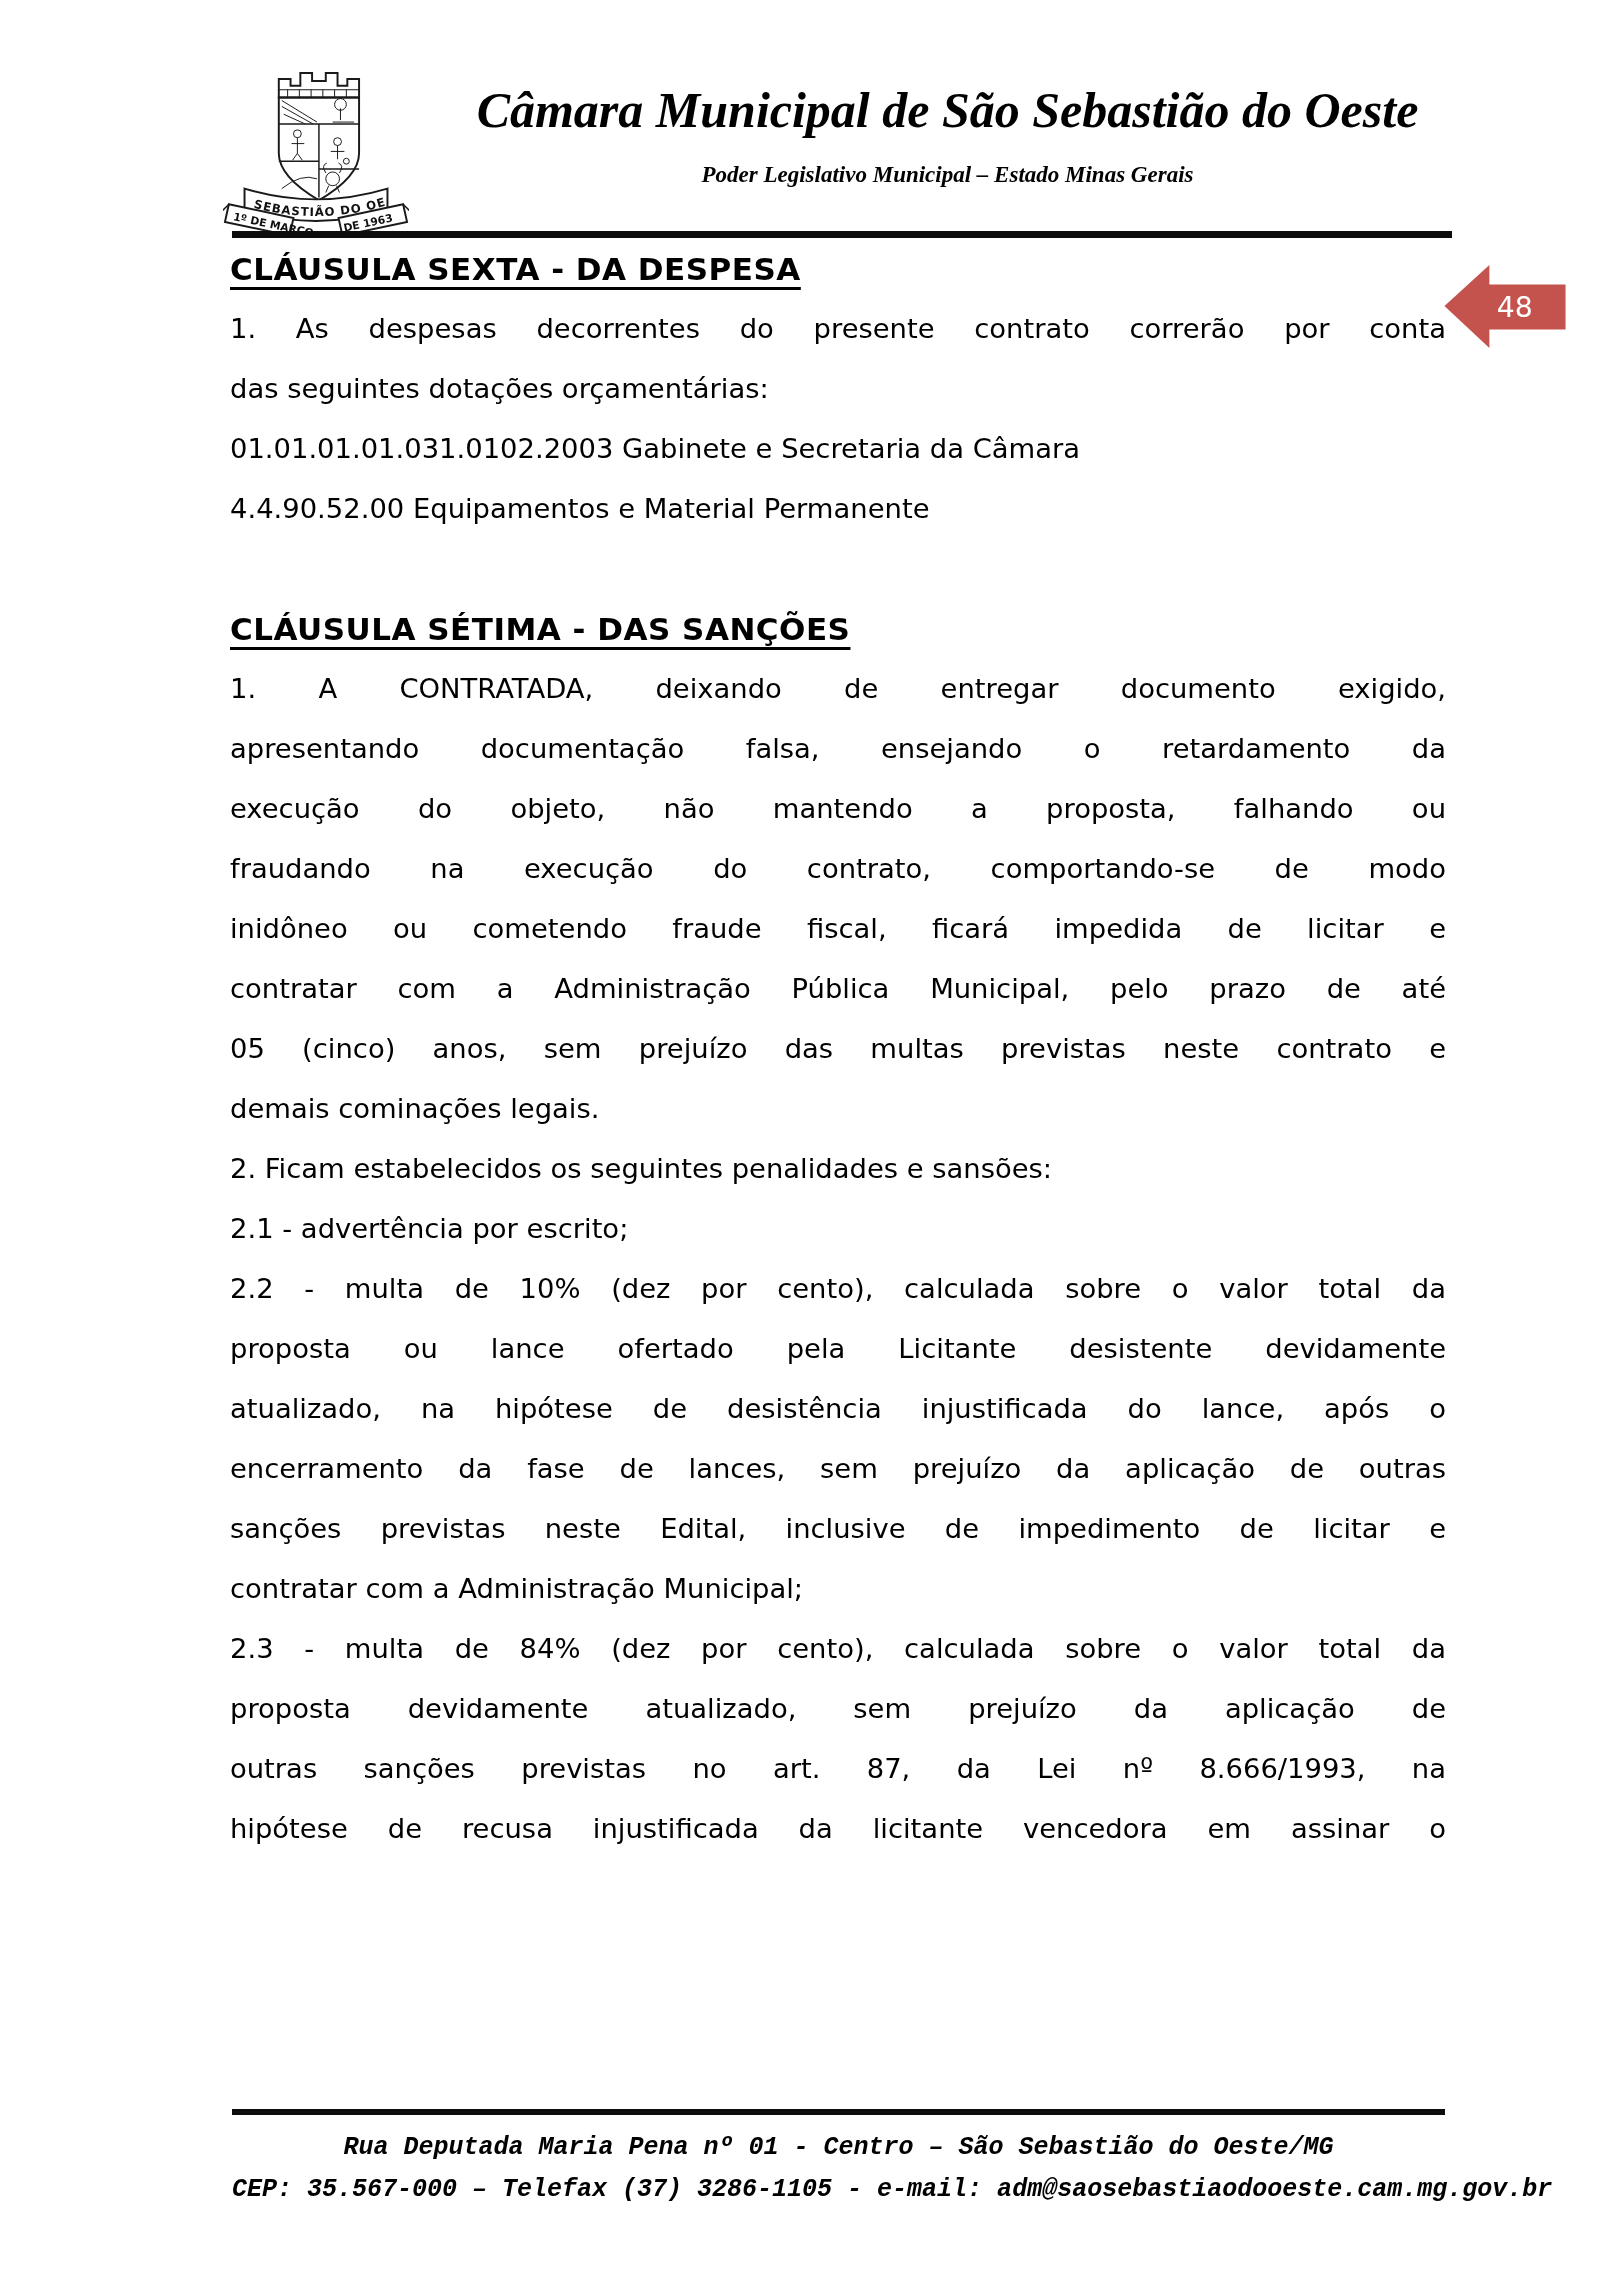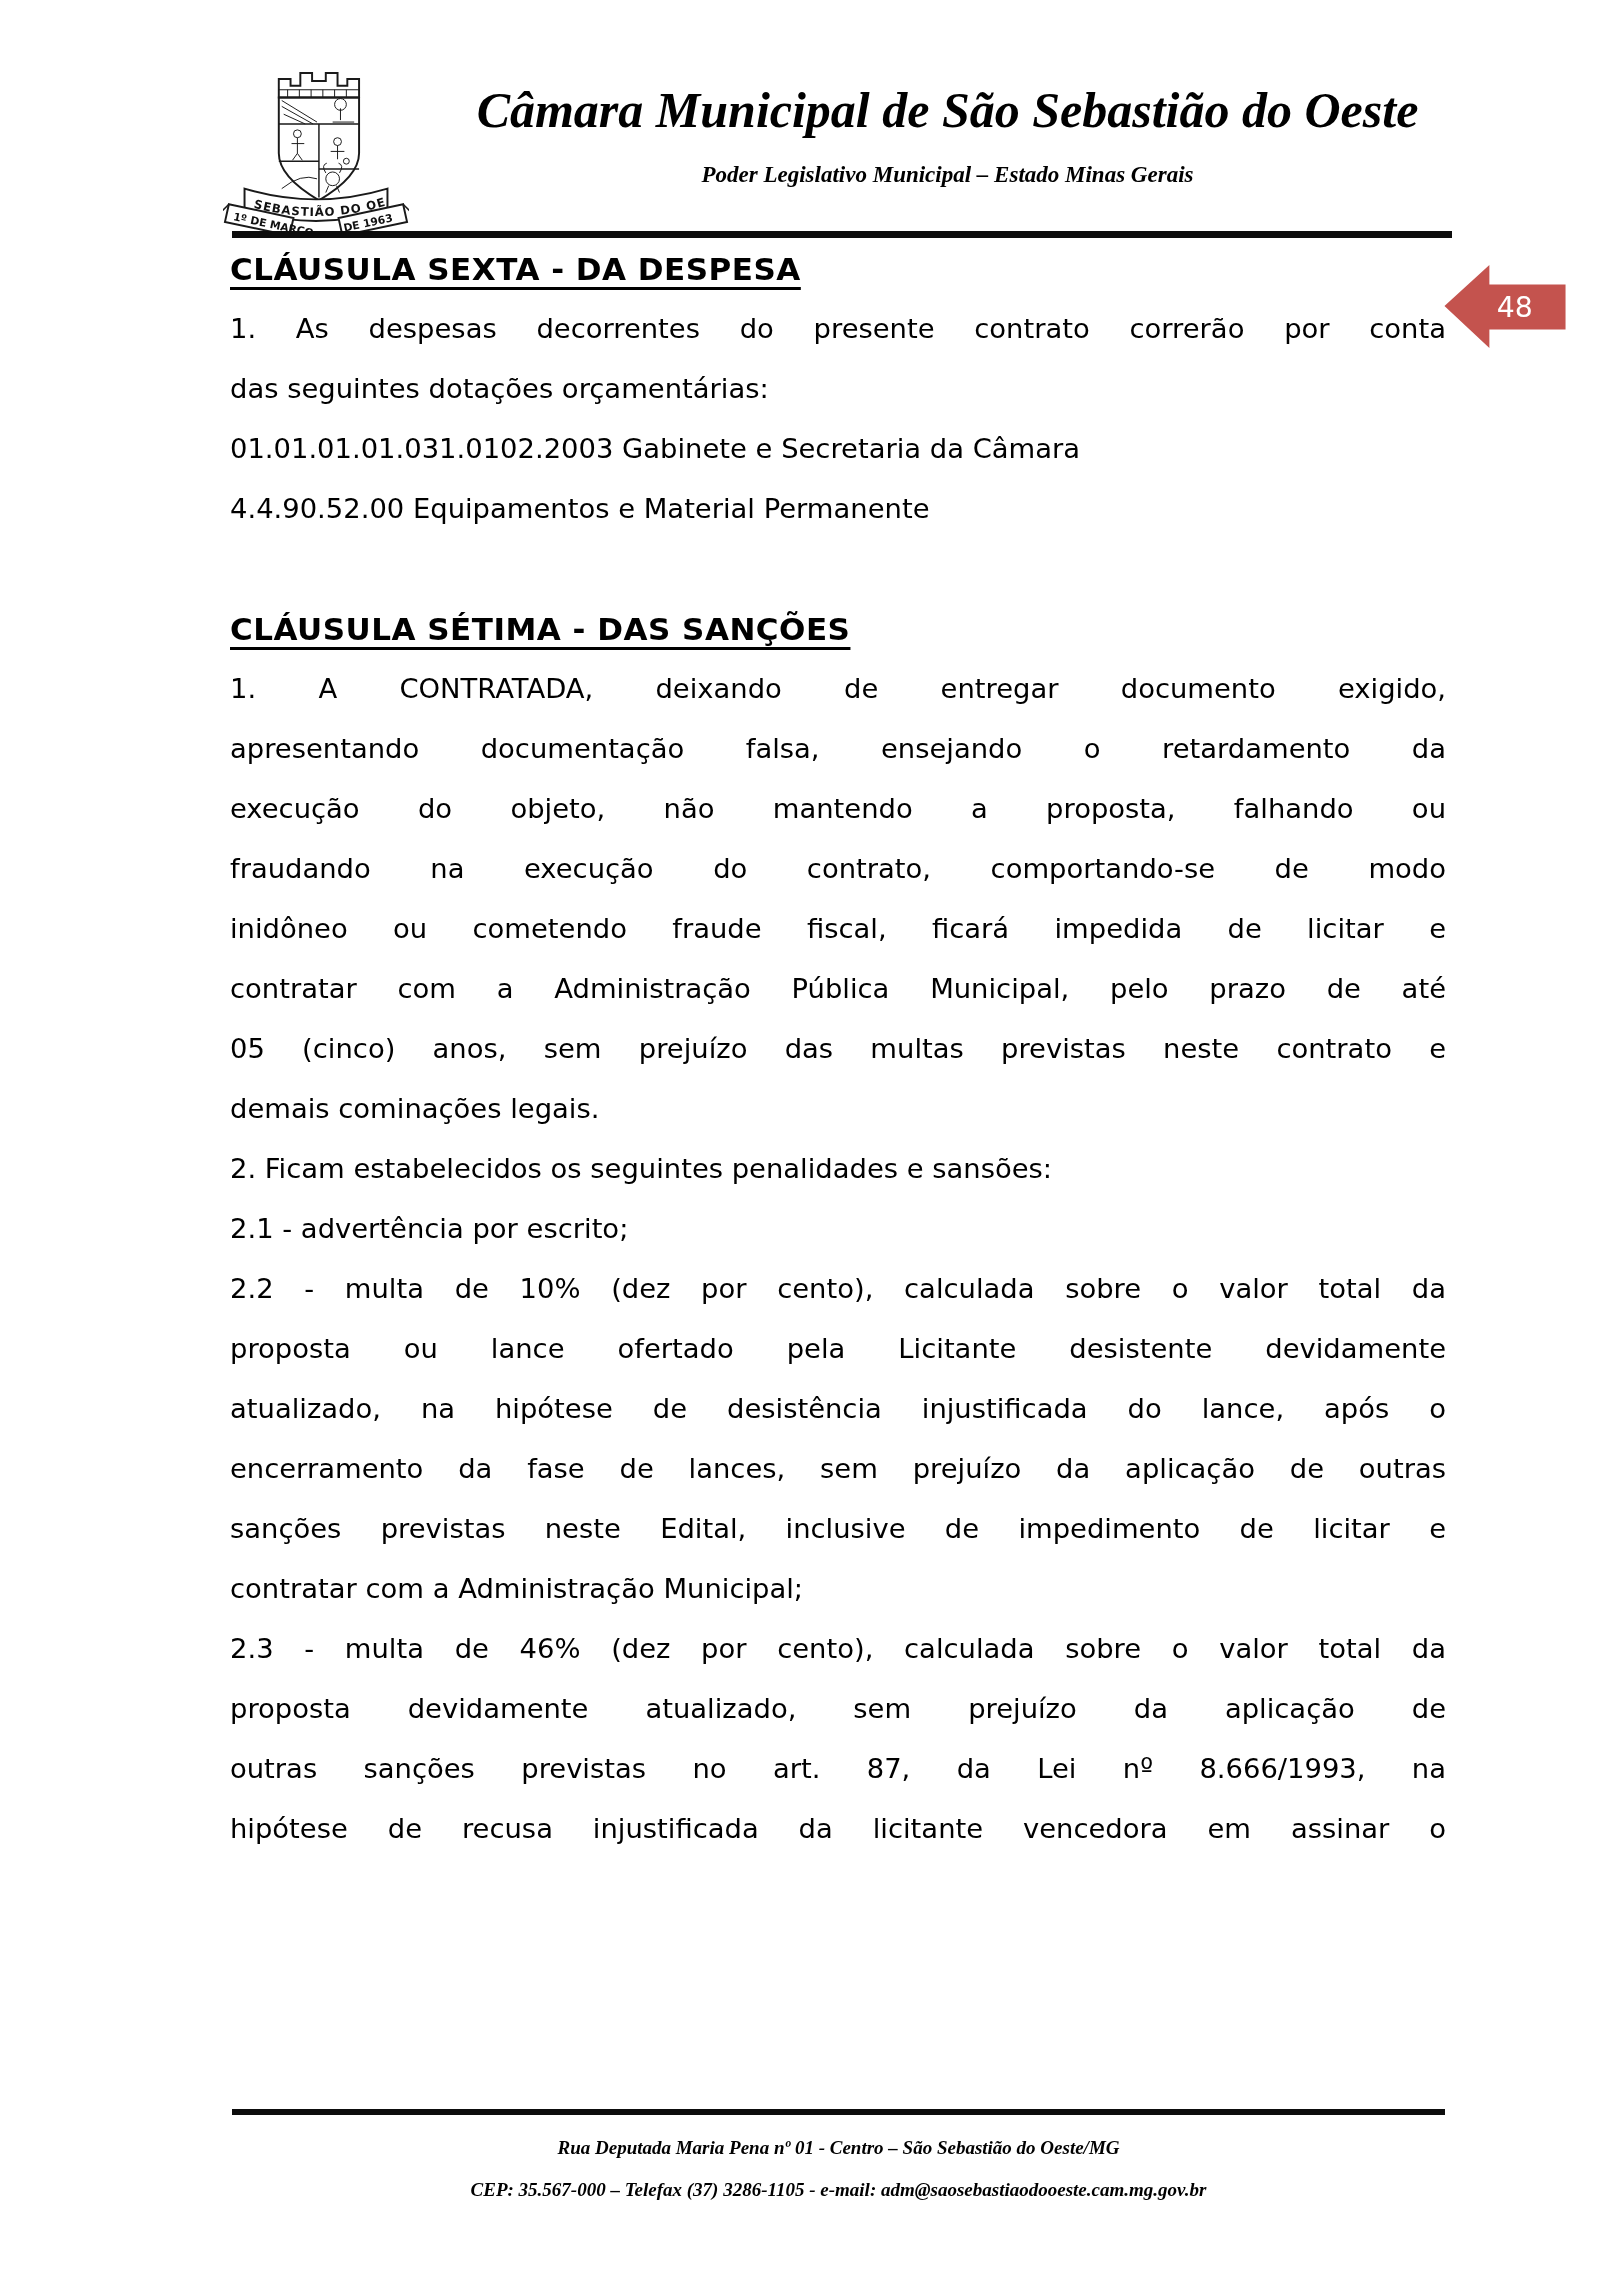--- a/index.html
+++ b/index.html
@@ -41,23 +41,23 @@
   }
   .gap { margin-top: 60px; }
   .para { margin: 0; }
   .line { text-align: justify; text-align-last: left; text-justify: inter-word; }
   .line.stretch { text-align-last: justify; }
 
   
   .footer { position: absolute; left: 232px; right: 176px; top: 2109px; text-align: center; }
   .footer-rule { height: 5.9px; background: #0d0d0d; margin-bottom: 11.8px; }
   .footer-line {
-    font-family: Liberation Serif, serif;
+    font-family: Liberation Mono, monospace;
     font-style: italic; font-weight: bold;
-    font-size: 19px; line-height: 42px; white-space: nowrap;
+    font-size: 25px; line-height: 42px; white-space: nowrap;
   }
 </style>
 </head>
 <body>
 
 <div class="page">
 
   <div class="header">
 
     <svg class="logo-svg" width="186" height="169" viewBox="0 0 190 172" xmlns="http://www.w3.org/2000/svg">
@@ -137,21 +137,21 @@
 
     <div class="para gap">
       <div class="line left">2. Ficam estabelecidos os seguintes penalidades e sansões:</div>
       <div class="line left">2.1 - advertência por escrito;</div>
       <div class="line stretch">2.2 - multa de 10% (dez por cento), calculada sobre o valor total da</div>
       <div class="line stretch">proposta ou lance ofertado pela Licitante desistente devidamente</div>
       <div class="line stretch">atualizado, na hipótese de desistência injustificada do lance, após o</div>
       <div class="line stretch">encerramento da fase de lances, sem prejuízo da aplicação de outras</div>
       <div class="line stretch">sanções previstas neste Edital, inclusive de impedimento de licitar e</div>
       <div class="line left">contratar com a Administração Municipal;</div>
-      <div class="line stretch">2.3 - multa de 46% (dez por cento), calculada sobre o valor total da</div>
+      <div class="line stretch">2.3 - multa de 84% (dez por cento), calculada sobre o valor total da</div>
       <div class="line stretch">proposta devidamente atualizado, sem prejuízo da aplicação de</div>
       <div class="line stretch">outras sanções previstas no art. 87, da Lei nº 8.666/1993, na</div>
       <div class="line stretch">hipótese de recusa injustificada da licitante vencedora em assinar o</div>
     </div>
 
   </main>
 
   <footer class="footer">
     <div class="footer-rule"></div>
     <div class="footer-line">Rua Deputada Maria Pena nº 01 - Centro – São Sebastião do Oeste/MG</div>

